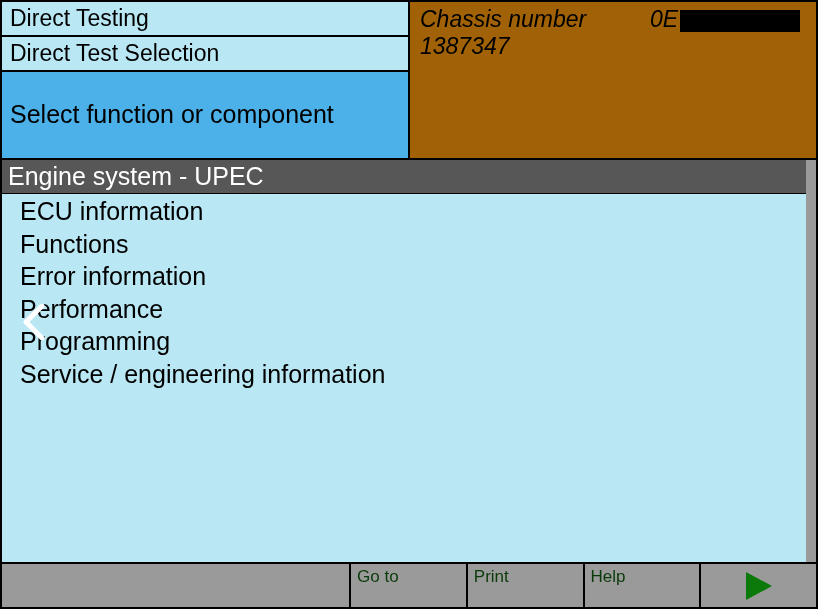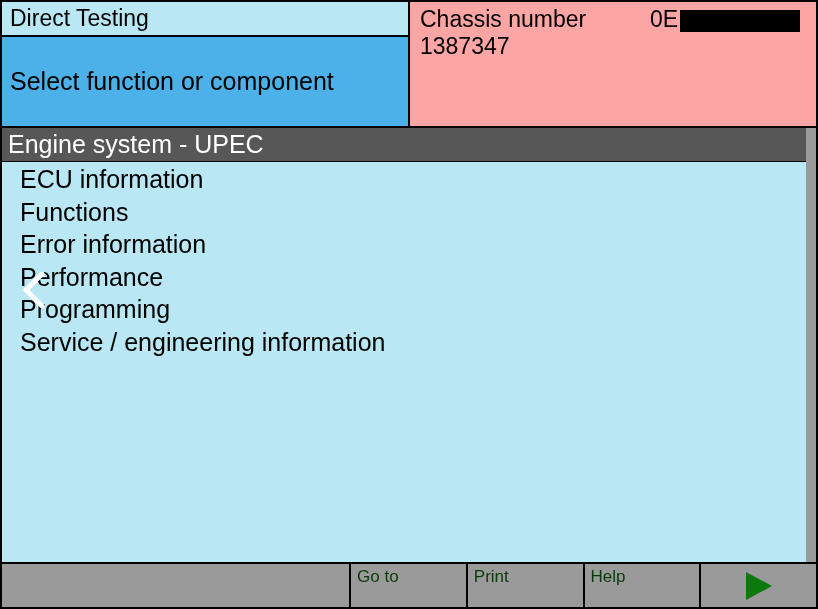--- a/index.html
+++ b/index.html
@@ -8,21 +8,21 @@
     width: 818px;
     height: 609px;
     border: 2px solid #000;
     display: flex;
     flex-direction: column;
     background: #b9e7f3;
   }
   .top {
     display: flex;
     flex-direction: row;
-    height: 126px;
+    height: 158px;
     border-bottom: 2px solid #000;
   }
   .top-left {
     width: 408px;
     display: flex;
     flex-direction: column;
     border-right: 2px solid #000;
   }
   .crumb {
     padding: 2px 8px;
@@ -38,21 +38,22 @@
     display: flex;
     align-items: center;
     border-bottom: none;
     font-size: 25px;
   }
   .top-right {
     flex: 1;
     padding: 4px 10px;
     font-size: 23px;
     color: #000;
-    background: #fca5a5;
+    background: #a16207;
+    font-style: italic;
   }
   .info-row { display: flex; }
   .info-label { width: 230px; }
   .info-value { flex: 1; }
   .redact {
     display: inline-block;
     width: 120px;
     height: 22px;
     background: #000;
     vertical-align: middle;
@@ -125,20 +126,21 @@
   }
 </style>
 </head>
 <body>
 
 <div class="app">
 
   <div class="top">
     <div class="top-left">
       <div class="crumb">Direct Testing</div>
+      <div class="crumb">Direct Test Selection</div>
       <div class="crumb active">Select function or component</div>
     </div>
     <div class="top-right">
       <div class="info-row">
         <span class="info-label">Chassis number</span>
         <span class="info-value">
           <span>0E</span><span class="redact"></span>
         </span>
       </div>
       <div class="info-row">

